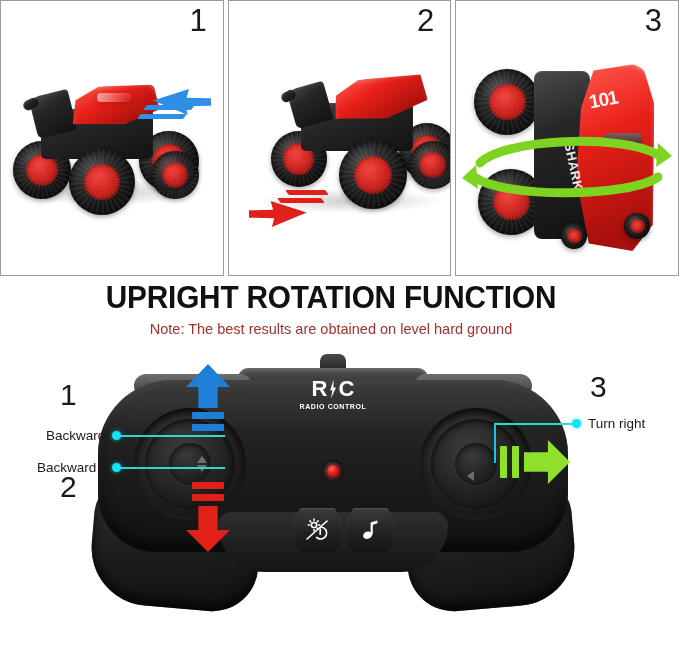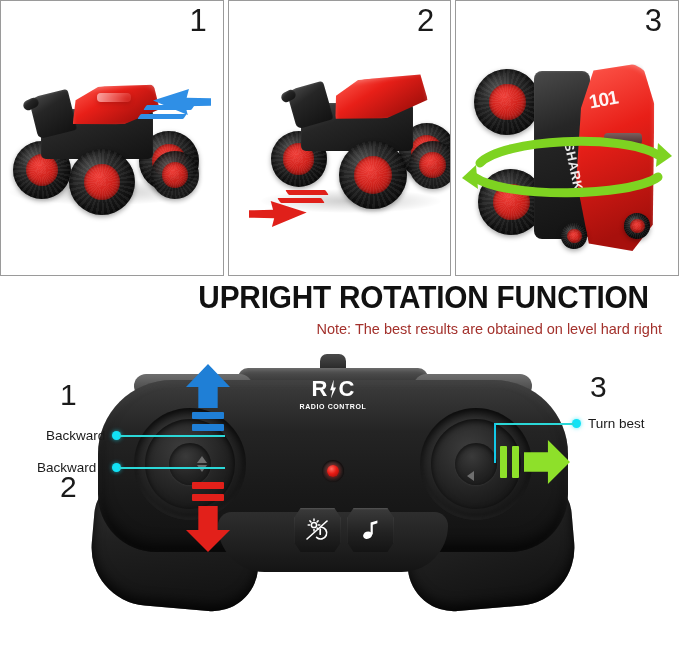--- a/index.html
+++ b/index.html
@@ -32,21 +32,21 @@
             background:radial-gradient(ellipse at center,rgba(0,0,0,.20) 0%,rgba(0,0,0,0) 72%);}
 
   
   .arw-blue{position:absolute;}
   .arw-red{position:absolute;}
   .bar{position:absolute;border-radius:1px;}
 
   .rot-arc{position:absolute;}
 
   
-  .heading-wrap{position:absolute;left:0;top:282px;width:662px;text-align:right;}
+  .heading-wrap{position:absolute;left:0;top:282px;width:662px;text-align:center;}
   .heading{font-size:31px;font-weight:bold;letter-spacing:-.2px;color:#111;
            font-family:"Liberation Sans",sans-serif;line-height:1.04;
            transform:scaleX(.96);transform-origin:center;}
   .subheading{margin-top:7px;font-size:14.5px;color:#a3312c;
               font-family:"Liberation Sans",sans-serif;}
 
   
   .ctl-zone{position:absolute;left:0;top:350px;width:679px;height:290px;}
 
   .gamepad{position:absolute;left:98px;top:12px;width:470px;height:260px;}
@@ -218,21 +218,21 @@
       <path d="M18,42 C40,18 160,12 196,34" stroke="#7ed321" stroke-width="9" fill="none" stroke-linecap="round"></path>
       <polygon points="196,22 210,35 194,46" fill="#7ed321"></polygon>
       <path d="M196,56 C168,76 44,78 12,56" stroke="#7ed321" stroke-width="9" fill="none" stroke-linecap="round"></path>
       <polygon points="14,44 0,57 16,68" fill="#7ed321"></polygon>
     </svg>
   </div>
 </div>
 
 <div class="heading-wrap">
   <div class="heading">UPRIGHT ROTATION FUNCTION</div>
-  <div class="subheading">Note: The best results are obtained on level hard right</div>
+  <div class="subheading">Note: The best results are obtained on level hard ground</div>
 </div>
 
 <div class="ctl-zone">
 
   <div class="gamepad">
 
     <div class="antenna"></div>
     <div class="top-deck"></div>
     <div class="shoulder l"></div>
     <div class="shoulder r"></div>
@@ -320,21 +320,21 @@
 
   <div>
     <div class="bar" style="left:192px;top:132px;width:32px;height:7px;background:#e2201a;"></div>
     <div class="bar" style="left:192px;top:144px;width:32px;height:7px;background:#e2201a;"></div>
     <div style="position:absolute;left:186px;top:156px;width:44px;height:46px;background:#e2201a;
          clip-path:polygon(28% 0,72% 0,72% 52%,100% 52%,50% 100%,0 52%,28% 52%);"></div>
   </div>
 
   <div class="bignum" style="left:590px;top:22px;">3</div>
   <div class="dot" style="left:572px;top:69px;"></div>
-  <div class="lbl" style="left:588px;top:66px;">Turn best</div>
+  <div class="lbl" style="left:588px;top:66px;">Turn right</div>
   <div class="lead" style="left:494px;top:73px;width:80px;"></div>
   <div class="lead-v" style="left:494px;top:73px;height:40px;"></div>
 
   <div>
     <div class="bar" style="left:500px;top:96px;width:7px;height:32px;background:#8ee02a;"></div>
     <div class="bar" style="left:512px;top:96px;width:7px;height:32px;background:#8ee02a;"></div>
     <div style="position:absolute;left:524px;top:90px;width:46px;height:44px;background:#8ee02a;
          clip-path:polygon(0 28%,52% 28%,52% 0,100% 50%,52% 100%,52% 72%,0 72%);"></div>
   </div>
 </div>

